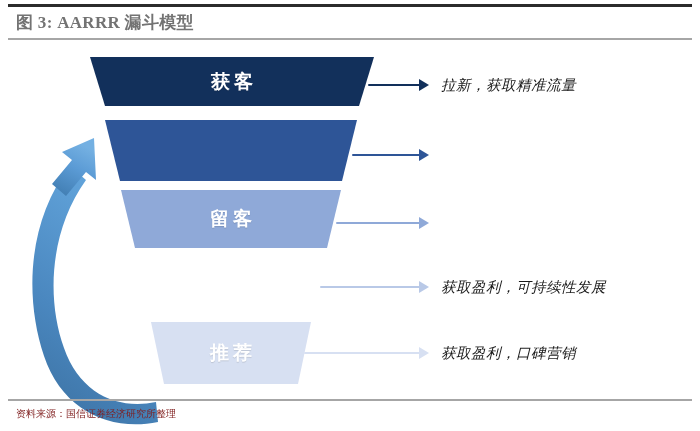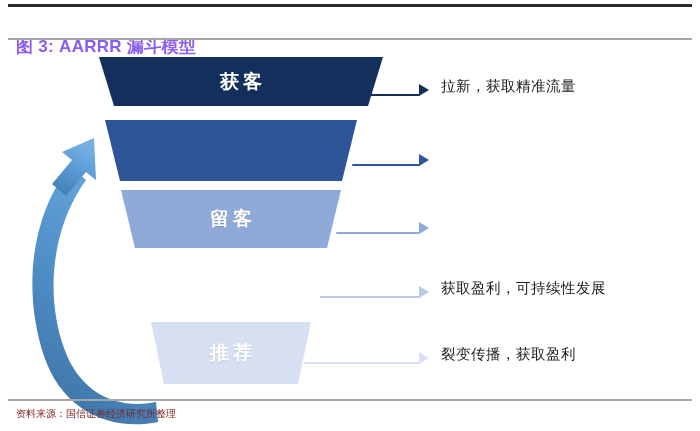--- a/index.html
+++ b/index.html
@@ -14,24 +14,23 @@
     width:700px;height:431px;
     box-sizing:border-box;
     background:#fff;
   }
   #top-rule{
     position:absolute;left:8px;top:4px;width:684px;height:3px;
     background:#2b2b2b;
   }
   #figure-title{
     position:absolute;left:16px;top:11px;
-    font-size:17px;font-weight:bold;color:#8b5cf6;
+    font-size:17px;font-weight:bold;color:#737373;
     letter-spacing:.3px;white-space:nowrap;
-    font-family:Liberation Sans, sans-serif;
-    margin-top:24px;
+    font-family:Liberation Serif, serif;
   }
   #title-rule{
     position:absolute;left:8px;top:38px;width:684px;height:2px;
     background:#a6a6a6;
   }
   #footer-rule{
     position:absolute;left:8px;top:399px;width:684px;height:2px;
     background:#a6a6a6;
   }
   #figure-source{
@@ -52,22 +51,23 @@
     color:#ffffff;font-size:19px;font-weight:bold;
     letter-spacing:4px;text-indent:4px;
     text-shadow:0 1px 1px rgba(0,0,0,.12);
     pointer-events:none;
   }
   .seg-shape{position:absolute;left:0;top:0;width:100%;height:100%;z-index:1;}
 
   
   .callout{
     position:absolute;
-    display:flex;align-items:flex-end;
+    display:flex;align-items:center;
     height:22px;
+    font-style:italic;
   }
   .callout .c-line{
     height:2px;display:block;border-radius:1px;
   }
   .callout .c-head{
     width:0;height:0;
     border-top:6px solid transparent;
     border-bottom:6px solid transparent;
     border-left-width:10px;border-left-style:solid;
     margin-left:-1px;display:block;
@@ -114,21 +114,21 @@
                C 110 352, 62 330, 44 276
                C 24 216, 28 140, 70 86
                L 86 100
                C 50 150, 46 218, 64 268
                C 80 314, 118 330, 156 322
                Z" fill="url(#loopGrad)"></path>
 
       <path d="M 94 58 L 62 72 L 72 80 L 52 104 L 66 116 L 86 92 L 96 100 Z" fill="url(#headGrad)"></path>
     </svg>
 
-    <div class="funnel-seg" style="left:99px; top:17px; width:284px; height:49px;">
+    <div class="funnel-seg" style="left:90px; top:17px; width:284px; height:49px;">
       <svg class="seg-shape" viewBox="0 0 284 54" preserveAspectRatio="none">
         <polygon points="0,0 284,0 269,54 15,54" fill="#12305b"></polygon>
       </svg>
       <span class="seg-label">获客</span>
     </div>
 
     <div class="funnel-seg" style="left:105px; top:80px; width:252px; height:61px;">
       <svg class="seg-shape" viewBox="0 0 252 61" preserveAspectRatio="none">
         <polygon points="0,0 252,0 237,61 15,61" fill="#2e5597"></polygon>
       </svg>
@@ -167,21 +167,21 @@
 
     <div class="callout" style="left:320px; top:236px;">
       <span class="c-line" style="width:100px; background:#b9c9e7;"></span>
       <span class="c-head" style="border-left-color:#b9c9e7;"></span>
       <span class="c-text">获取盈利，可持续性发展</span>
     </div>
 
     <div class="callout" style="left:304px; top:302px;">
       <span class="c-line" style="width:116px; background:#d7e0f2;"></span>
       <span class="c-head" style="border-left-color:#d7e0f2;"></span>
-      <span class="c-text">裂变传播，获取盈利</span>
+      <span class="c-text">获取盈利，口碑营销</span>
     </div>
 
   </div>
 
   <div id="footer-rule"></div>
 
   <div id="figure-source">资料来源：国信证券经济研究所整理</div>
 
 </div>
 

